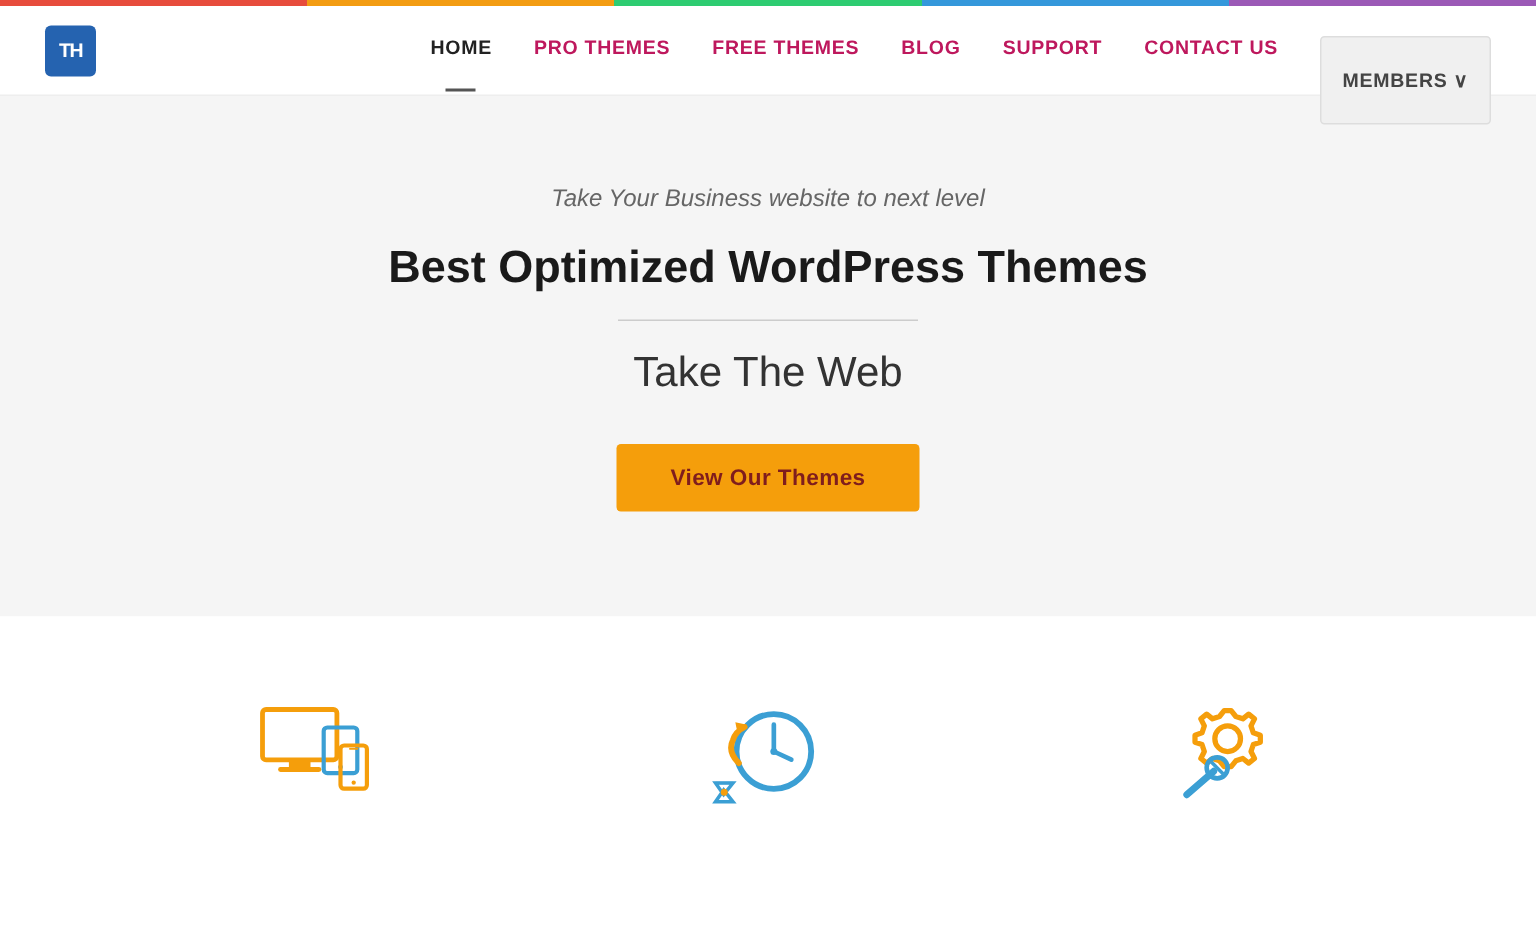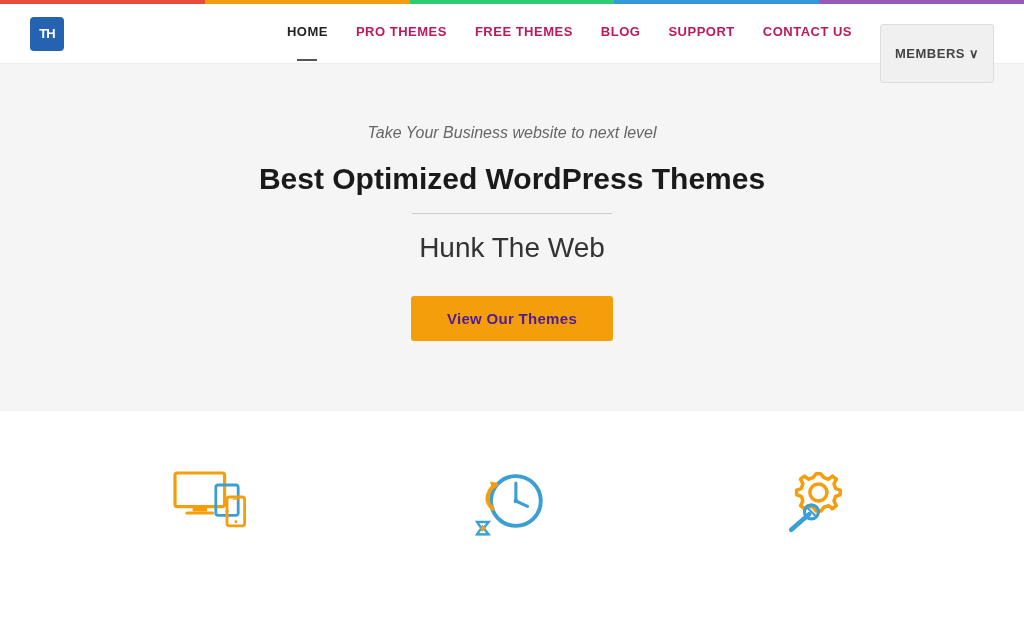--- a/index.html
+++ b/index.html
@@ -139,21 +139,21 @@
 
     .hero-sub {
       font-size: 28px;
       color: #333;
       font-weight: 400;
       margin-bottom: 32px;
     }
 
     .cta-button {
       background: #f59e0b;
-      color: #4c1d95;
+      color: #7f1d1d;
       border: none;
       padding: 14px 36px;
       font-size: 15px;
       font-weight: 600;
       border-radius: 3px;
       cursor: pointer;
       letter-spacing: 0.3px;
     }
 
     
@@ -211,21 +211,21 @@
       <span>MEMBERS</span>
       <span>∨</span>
     </button>
   </nav>
 </header>
 
 <section class="hero">
   <p class="hero-subtitle">Take Your Business website to next level</p>
   <h1 class="hero-title">Best Optimized WordPress Themes</h1>
   <div class="hero-divider"></div>
-  <h2 class="hero-sub">Hunk The Web</h2>
+  <h2 class="hero-sub">Take The Web</h2>
   <button class="cta-button">View Our Themes</button>
 </section>
 
 <section class="features">
 
   <div class="feature-item">
     <div class="feature-icon icon-devices">
       <svg viewBox="0 0 100 80" xmlns="http://www.w3.org/2000/svg">
 
         <rect x="5" y="5" width="62" height="42" rx="3" fill="none" stroke="#f59e0b" stroke-width="4"></rect>

